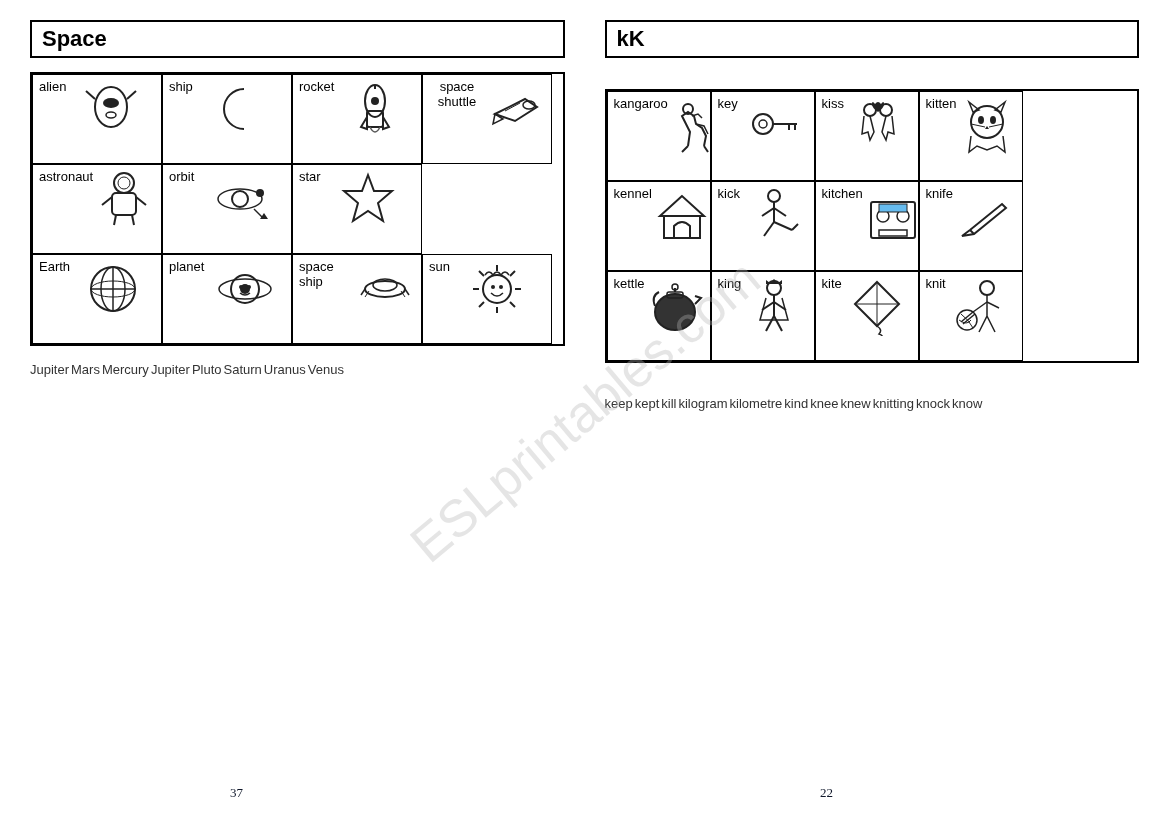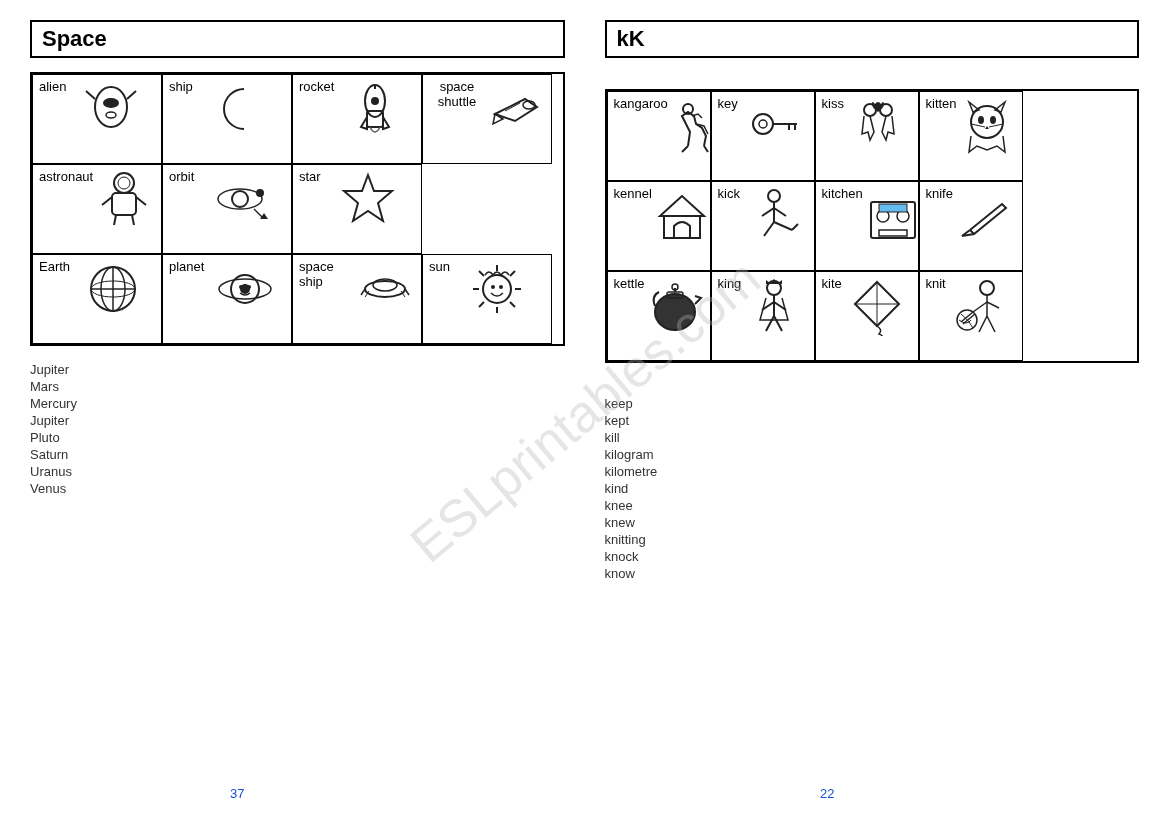--- a/index.html
+++ b/index.html
@@ -84,37 +84,37 @@
       width: 100%;
       display: flex;
       align-items: center;
       justify-content: center;
     }
 
     
     .word-list {
       margin-top: 6px;
       display: flex;
-      flex-direction: column;
+      flex-direction: row;
       gap: 2px;
     }
 
     .word-list .word-item {
       font-size: 13px;
       font-family: Arial, sans-serif;
       color: #333;
     }
 
     
     .page-number {
       position: absolute;
       bottom: 20px;
       font-size: 13px;
-      font-family: Liberation Sans, sans-serif;
-      color: #1d4ed8;
+      font-family: Liberation Serif, serif;
+      color: #0f172a;
     }
 
     .page-number.left {
       left: 230px;
     }
     .page-number.right {
       left: 820px;
     }
 
     

